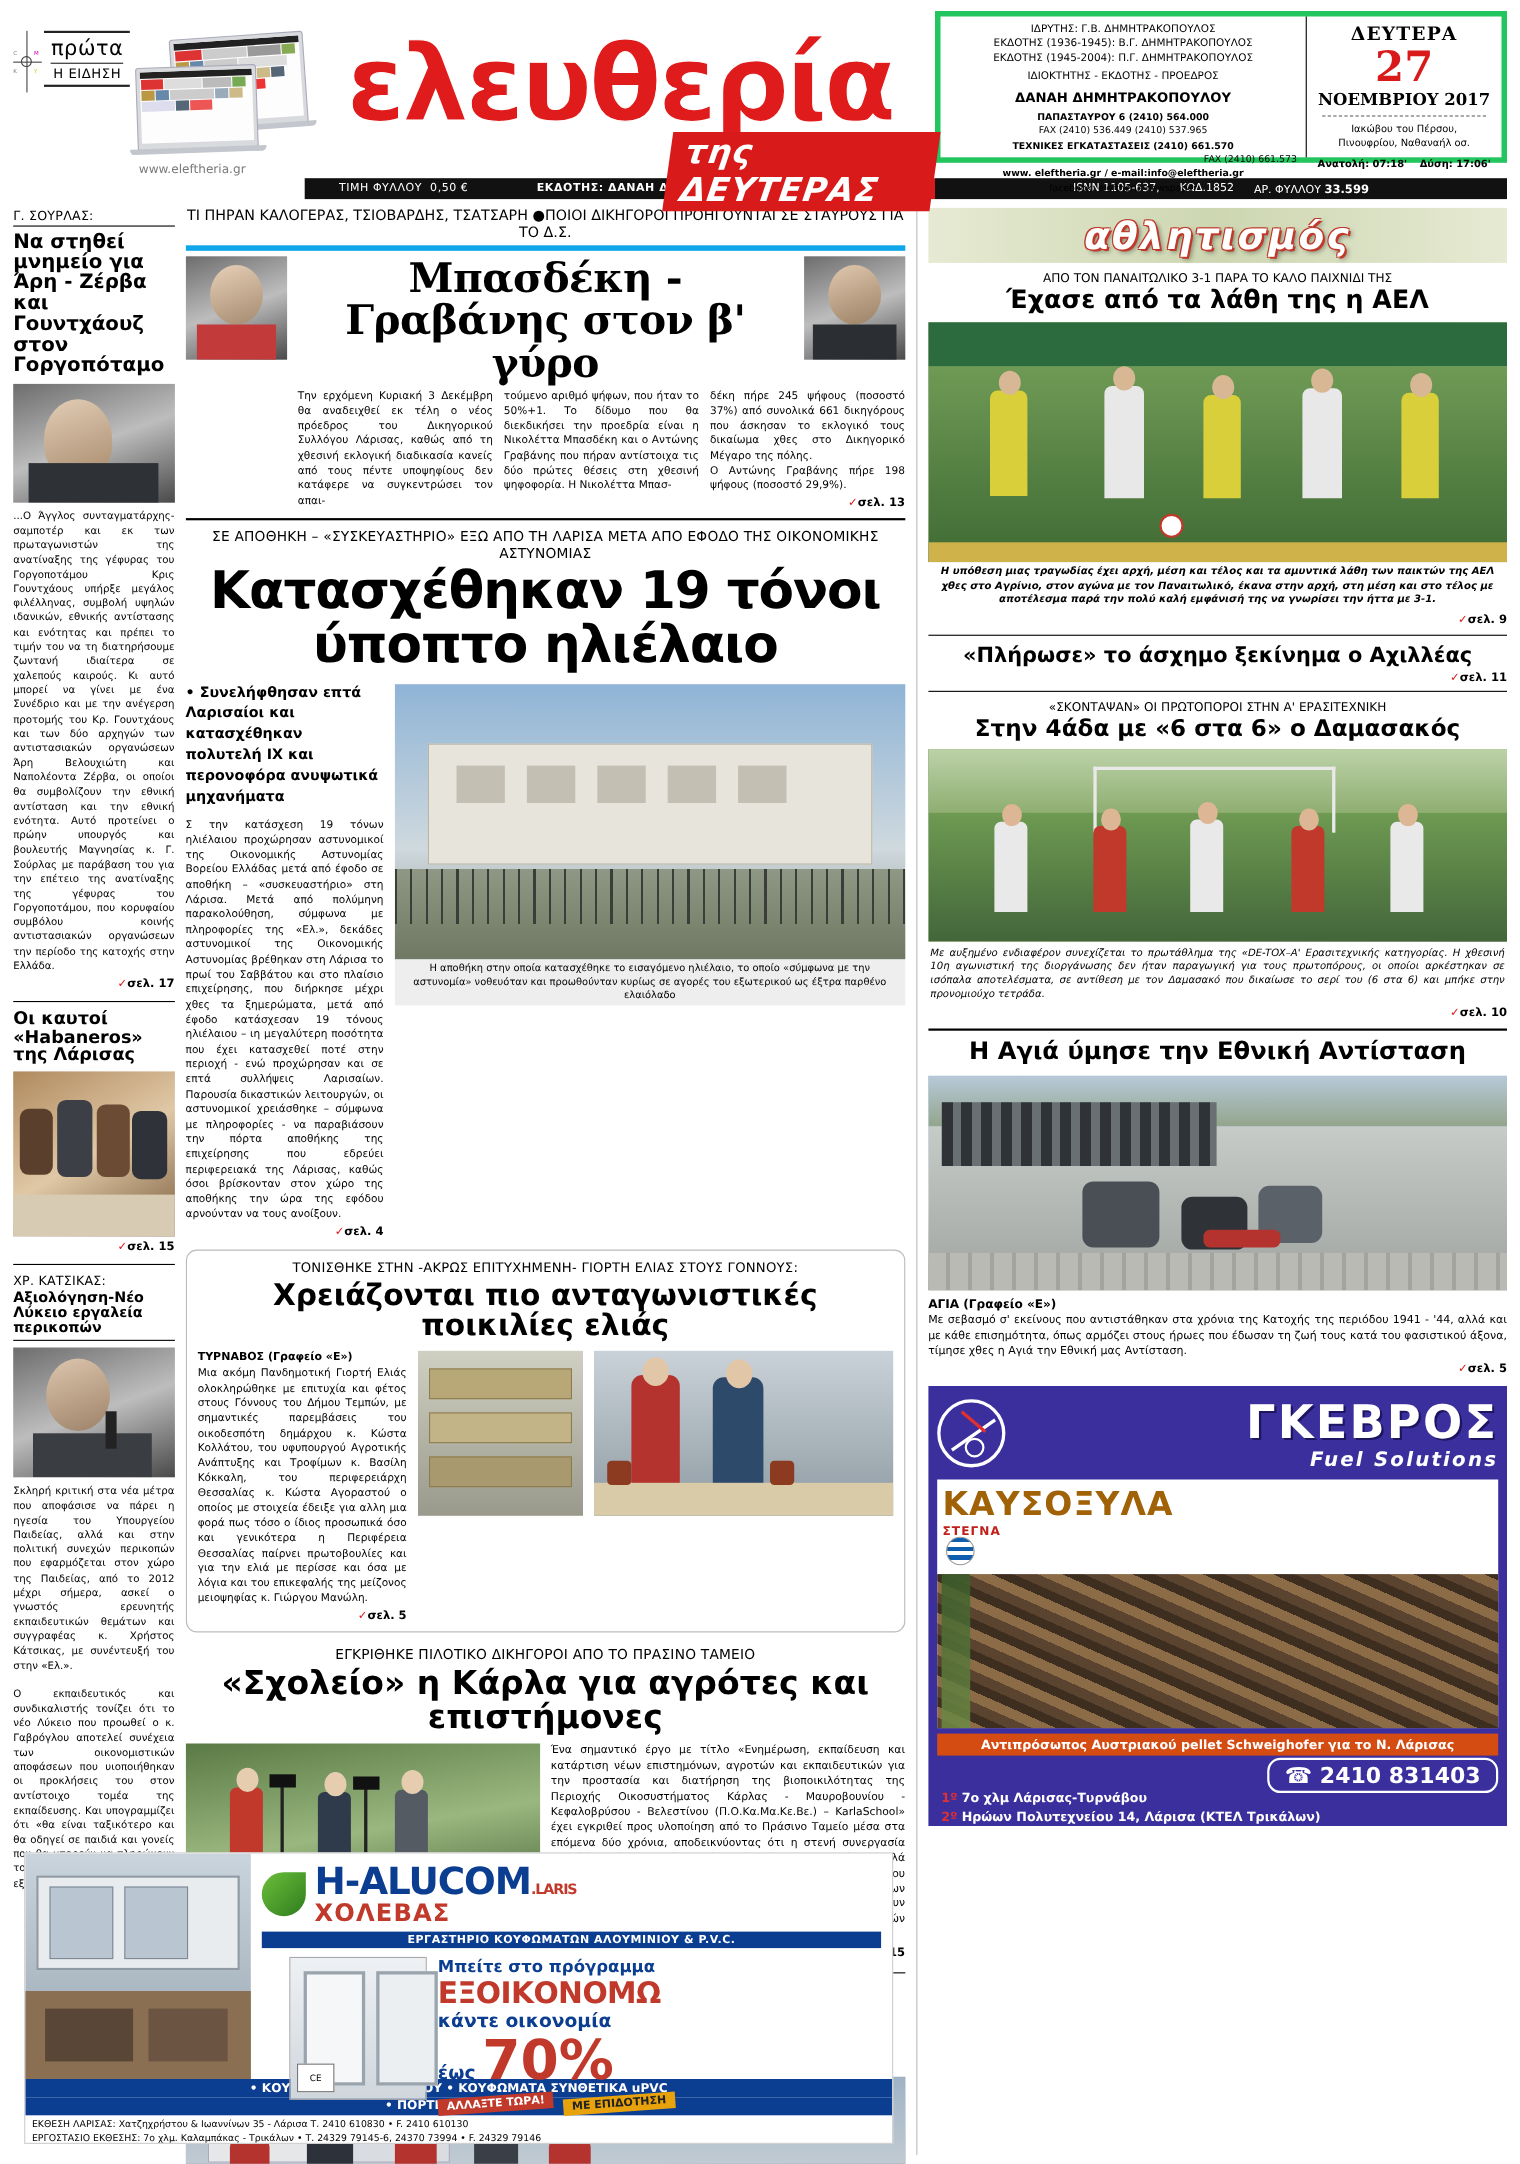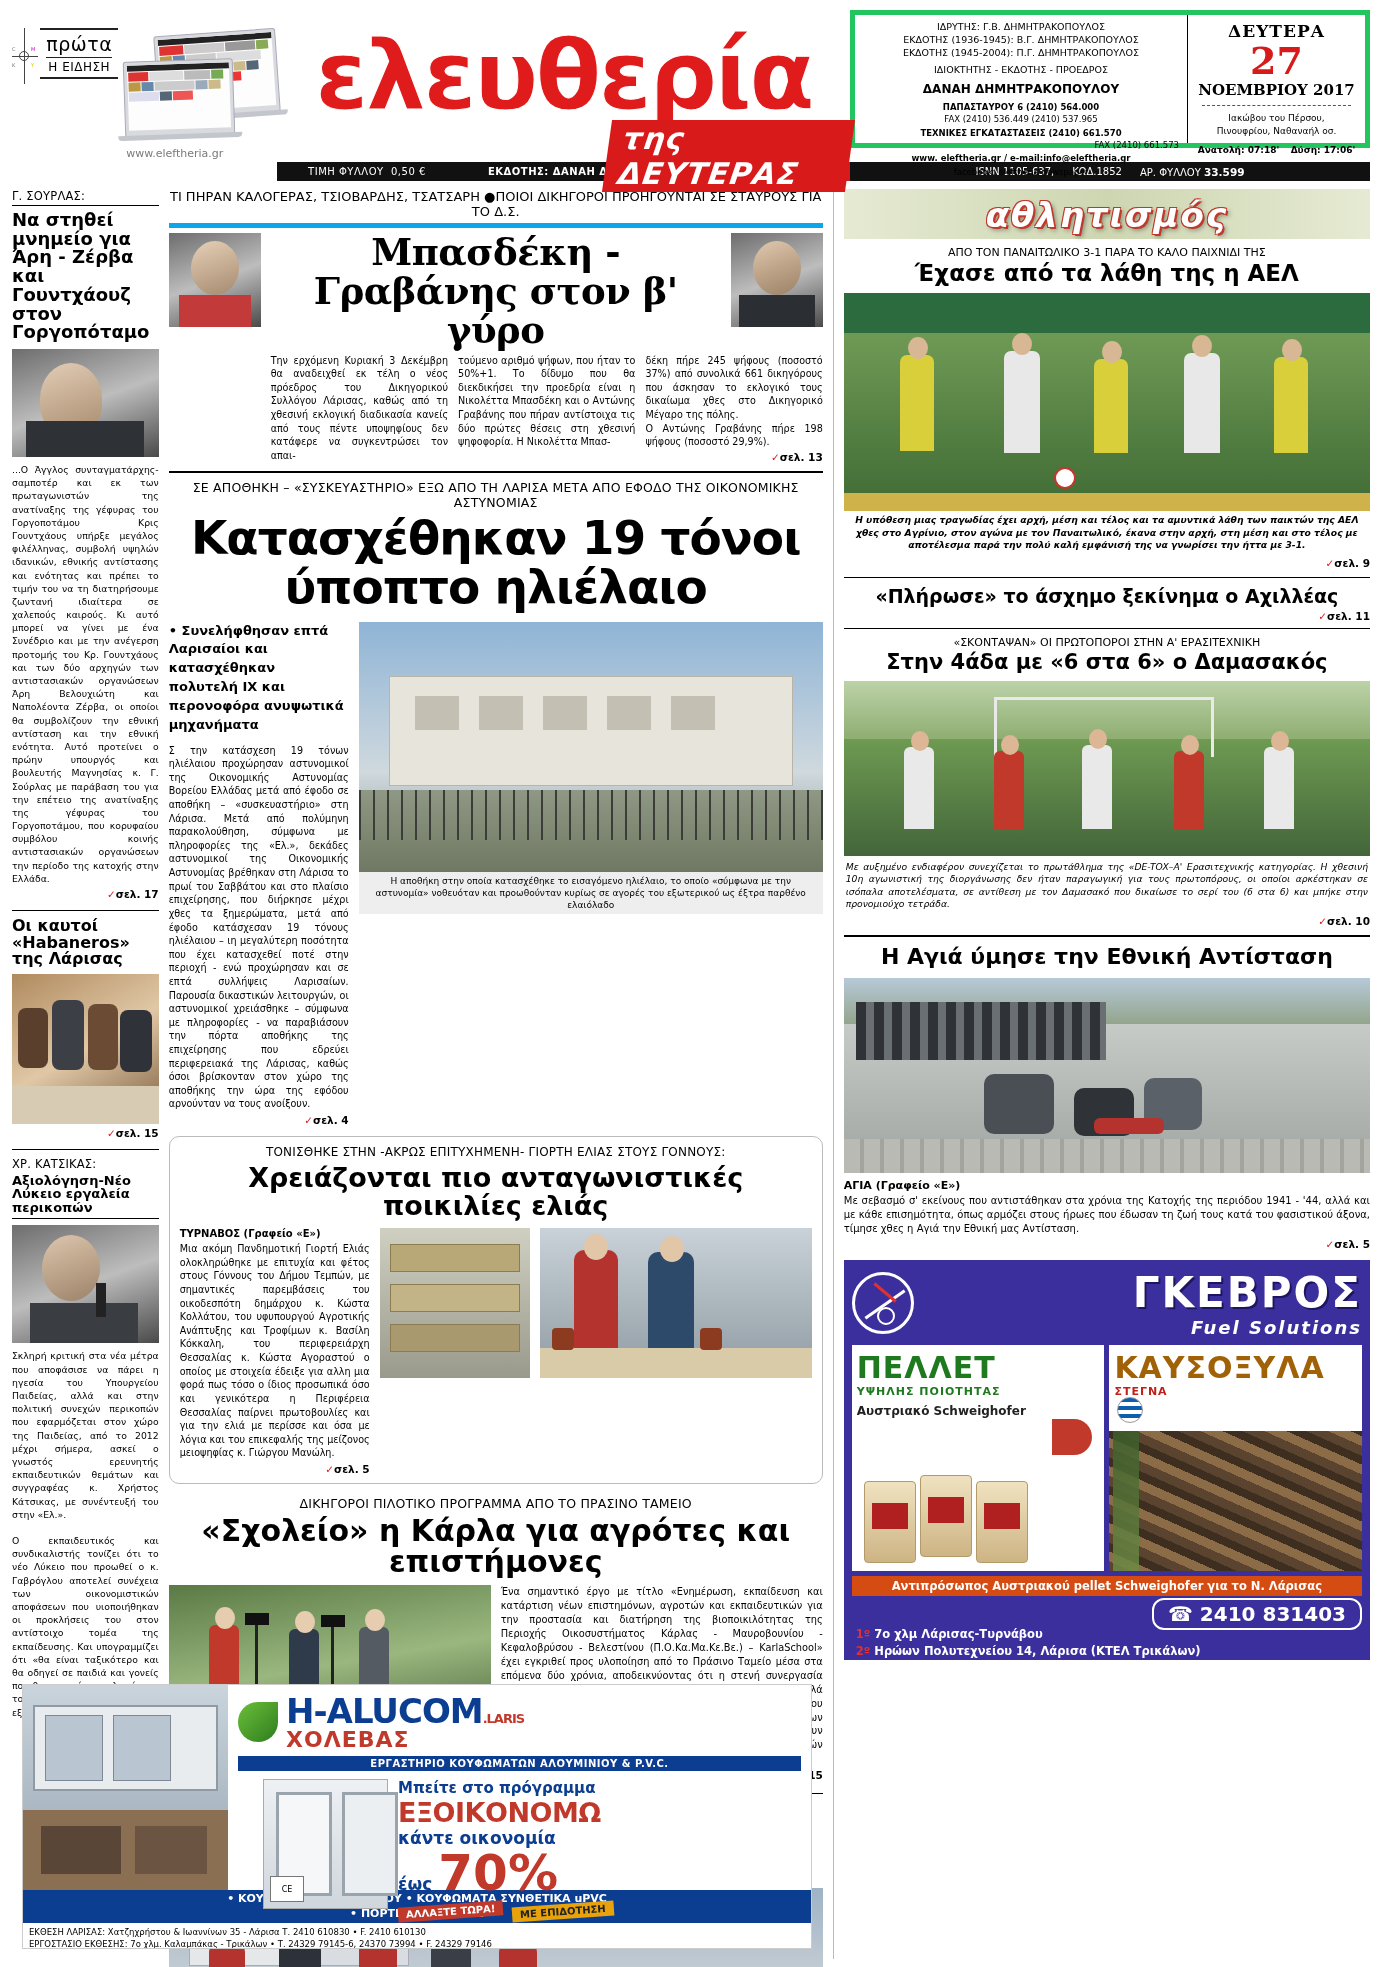--- a/index.html
+++ b/index.html
@@ -349,21 +349,21 @@
               <div style="position:absolute;left:120px;top:8px;width:24px;height:26px;border-radius:50%;background:#e2c6a8;"></div>
               <div style="position:absolute;left:0;bottom:0;right:0;height:30px;background:#d9cba8;"></div>
               <div style="position:absolute;left:12px;bottom:28px;width:22px;height:22px;border-radius:4px;background:#8c3b20;"></div>
               <div style="position:absolute;left:160px;bottom:28px;width:22px;height:22px;border-radius:4px;background:#8c3b20;"></div>
             </div>
           </div>
         </div>
       </div>
 
       <div style="margin-top:12px;">
-        <div class="kicker" style="text-align:center;font-size:12.5px;">ΔΙΚΗΓΟΡΟΙ ΠΙΛΟΤΙΚΟ ΠΡΟΓΡΑΜΜΑ ΑΠΟ ΤΟ ΠΡΑΣΙΝΟ ΤΑΜΕΙΟ</div>
+        <div class="kicker" style="text-align:center;font-size:12.5px;">ΕΓΚΡΙΘΗΚΕ ΠΙΛΟΤΙΚΟ ΔΙΚΗΓΟΡΟΙ ΑΠΟ ΤΟ ΠΡΑΣΙΝΟ ΤΑΜΕΙΟ</div>
         <div class="hl" style="font-size:30px;text-align:center;margin-top:4px;">«Σχολείο» η Κάρλα για αγρότες και επιστήμονες</div>
         <div style="display:flex;gap:10px;margin-top:8px;">
           <div style="flex:1;">
             <div class="photo ph-green" style="height:160px;">
               <div style="position:absolute;left:40px;top:40px;width:30px;height:86px;background:#c0392b;border-radius:6px 6px 0 0;"></div>
               <div style="position:absolute;left:46px;top:22px;width:20px;height:22px;border-radius:50%;background:#e6cdb0;"></div>
               <div style="position:absolute;left:120px;top:44px;width:30px;height:82px;background:#2f3a4a;border-radius:6px 6px 0 0;"></div>
               <div style="position:absolute;left:126px;top:26px;width:20px;height:22px;border-radius:50%;background:#e6cdb0;"></div>
               <div style="position:absolute;left:190px;top:42px;width:30px;height:84px;background:#555b63;border-radius:6px 6px 0 0;"></div>
               <div style="position:absolute;left:196px;top:24px;width:20px;height:22px;border-radius:50%;background:#e6cdb0;"></div>
@@ -486,32 +486,20 @@
             <div style="position:absolute;left:16px;top:16px;width:28px;height:3px;background:#e03030;transform:rotate(40deg);"></div>
             <div style="position:absolute;left:22px;top:32px;width:18px;height:18px;border:2px solid #fff;border-radius:50%;"></div>
           </div>
           <div style="flex:1;text-align:right;">
             <div style="font-size:42px;font-weight:bold;letter-spacing:2px;text-shadow:2px 2px 0 #1d1560;">ΓΚΕΒΡΟΣ</div>
             <div style="font-size:18px;font-style:italic;font-weight:bold;letter-spacing:2px;">Fuel Solutions</div>
           </div>
         </div>
         <div style="display:flex;gap:5px;margin-top:7px;height:226px;">
           <div style="flex:1;background:#fff;padding:5px;position:relative;">
-            <div style="font-size:30px;font-weight:bold;color:#1f7a1f;letter-spacing:1px;">ΠΕΛΛΕΤ</div>
-            <div style="font-size:11px;font-weight:bold;color:#1f7a1f;letter-spacing:1px;">ΥΨΗΛΗΣ ΠΟΙΟΤΗΤΑΣ</div>
-            <div style="font-size:12px;font-weight:bold;color:#222;margin-top:6px;">Αυστριακό Schweighofer</div>
-            <div style="position:absolute;left:12px;bottom:8px;width:52px;height:82px;background:linear-gradient(180deg,#f0e2c0,#cdb484);border-radius:4px;border:1px solid #b49a68;"></div>
-            <div style="position:absolute;left:68px;bottom:14px;width:52px;height:82px;background:linear-gradient(180deg,#f0e2c0,#cdb484);border-radius:4px;border:1px solid #b49a68;"></div>
-            <div style="position:absolute;left:124px;bottom:8px;width:52px;height:82px;background:linear-gradient(180deg,#f0e2c0,#cdb484);border-radius:4px;border:1px solid #b49a68;"></div>
-            <div style="position:absolute;left:20px;bottom:42px;width:36px;height:26px;background:#b02020;"></div>
-            <div style="position:absolute;left:76px;bottom:48px;width:36px;height:26px;background:#b02020;"></div>
-            <div style="position:absolute;left:132px;bottom:42px;width:36px;height:26px;background:#b02020;"></div>
-            <div style="position:absolute;right:12px;top:74px;width:40px;height:36px;background:#c0392b;border-radius:0 20px 20px 0;"></div>
-          </div>
-          <div style="flex:1;background:#fff;padding:5px;position:relative;">
             <div style="font-size:30px;font-weight:bold;color:#a16207;letter-spacing:1px;">ΚΑΥΣΟΞΥΛΑ</div>
             <div style="font-size:11px;font-weight:bold;color:#c0201a;letter-spacing:1px;">ΣΤΕΓΝΑ</div>
             <div style="position:absolute;left:8px;top:52px;width:26px;height:26px;border-radius:50%;background:repeating-linear-gradient(180deg,#0d5eaf 0 4px,#fff 4px 8px);border:1px solid #999;"></div>
             <div style="position:absolute;left:0;right:0;bottom:0;height:140px;background:repeating-linear-gradient(24deg,#5a4430 0 9px,#8b6c47 9px 18px,#3d2e20 18px 26px);"></div>
             <div style="position:absolute;left:4px;bottom:0;width:26px;height:140px;background:linear-gradient(180deg,#3b5d2a,#6d8a45);opacity:.85;"></div>
           </div>
         </div>
         <div style="background:#d54c12;color:#fff;font-size:11.5px;font-weight:bold;text-align:center;padding:3px 0;margin-top:5px;">Αντιπρόσωπος Αυστριακού pellet Schweighofer για το Ν. Λάρισας</div>
         <div style="text-align:right;margin-top:6px;">
           <span style="border:2px solid #fff;border-radius:12px;padding:2px 14px;font-size:20px;font-weight:bold;">

